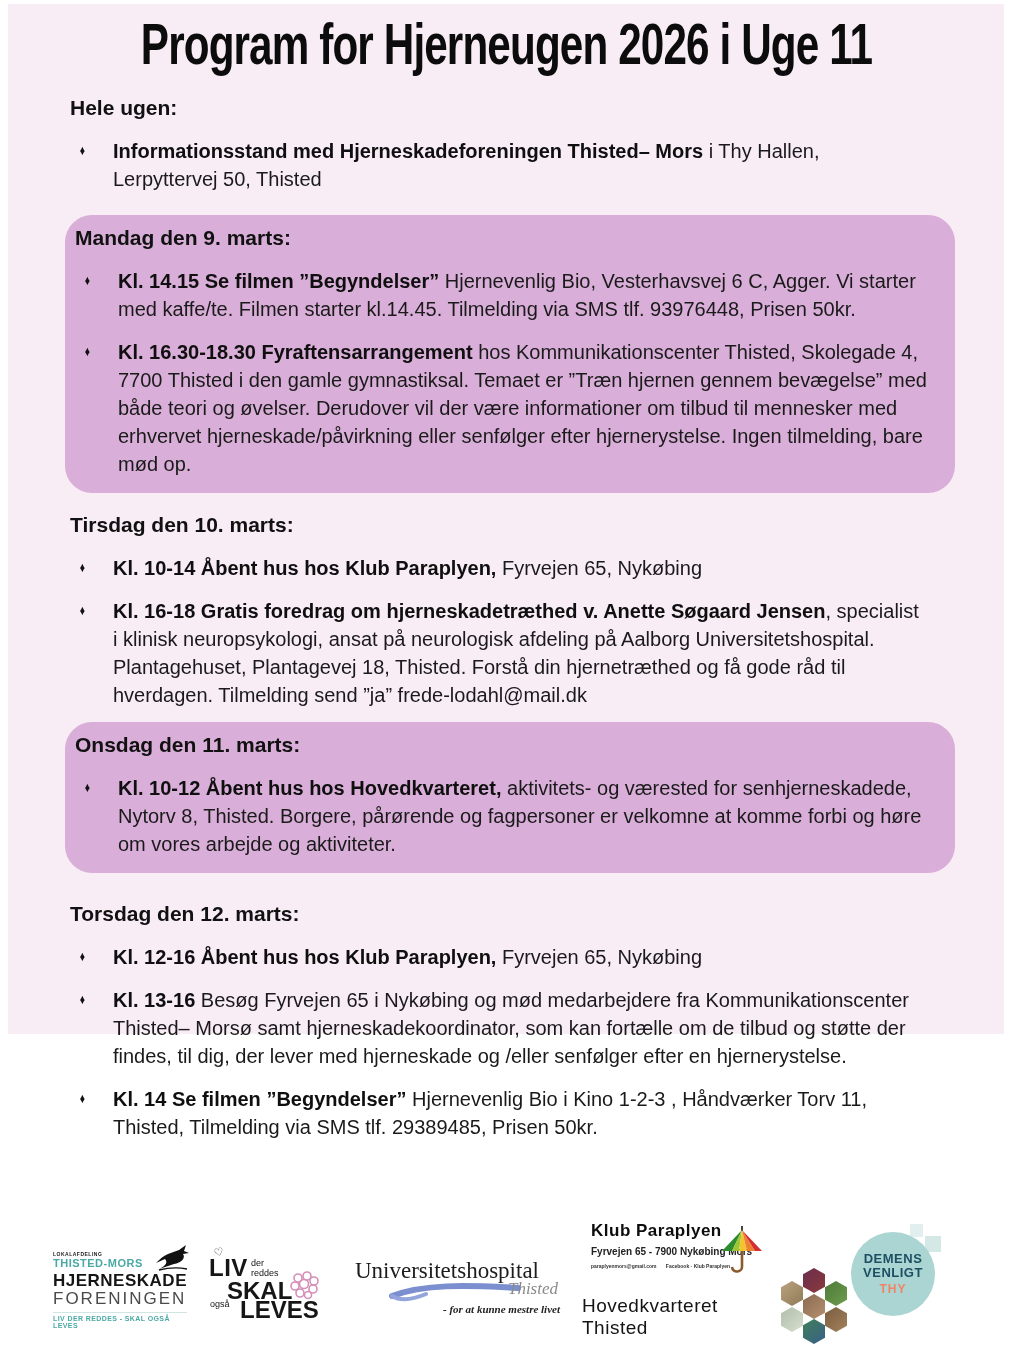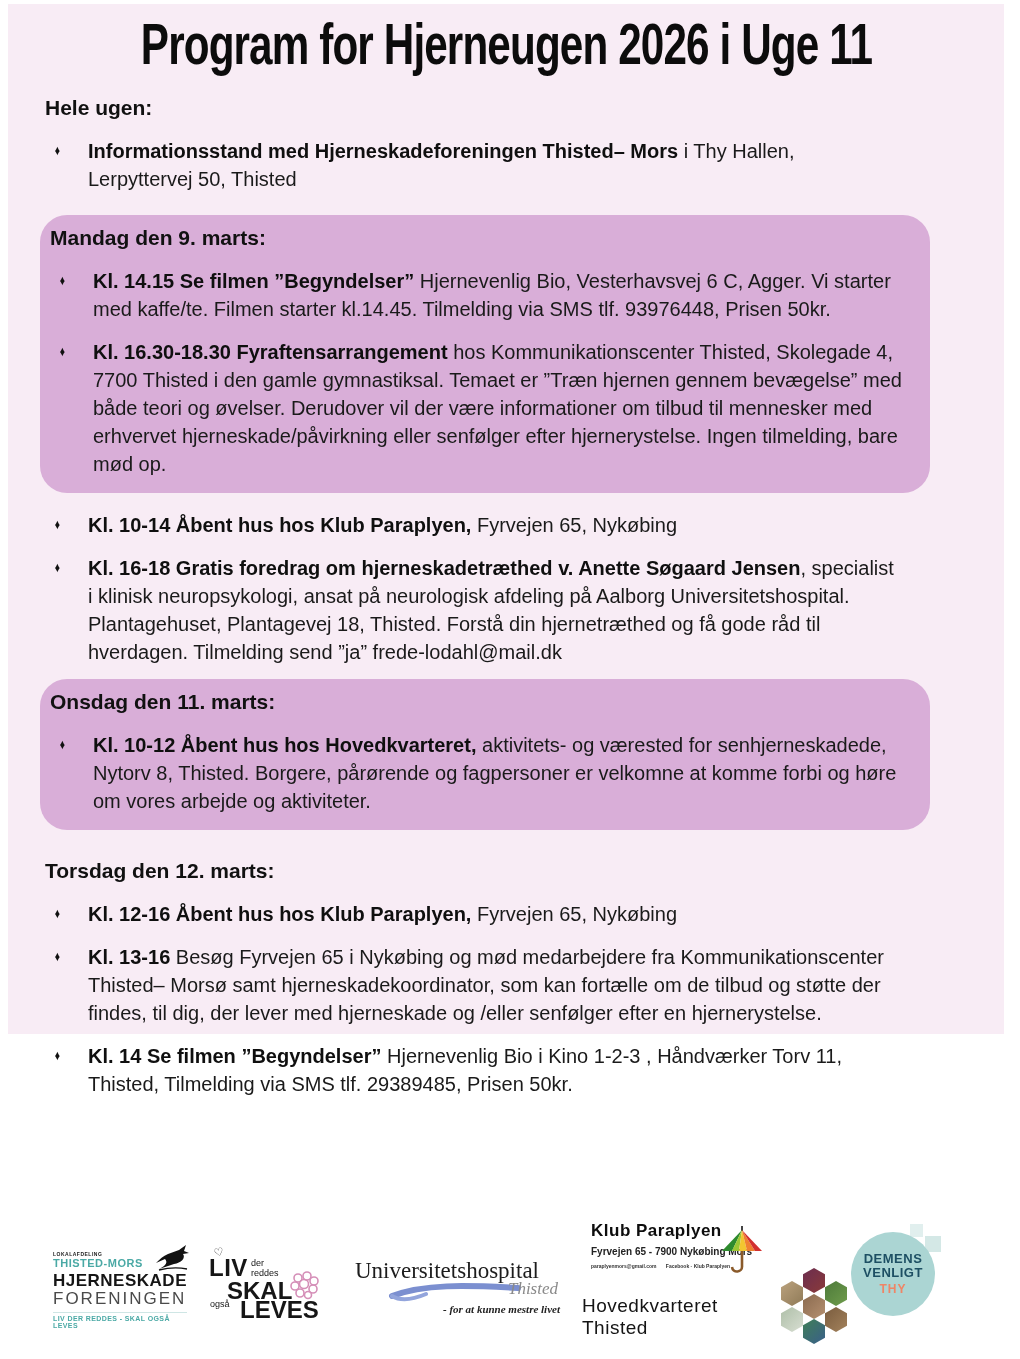--- a/index.html
+++ b/index.html
@@ -7,21 +7,21 @@
   body { width:1020px; font-family:"Liberation Sans", sans-serif; background:#ffffff; }
   .page { position:relative; width:1020px; height:1359px; background:#ffffff; overflow:hidden; }
   .paper { position:absolute; left:8px; top:4px; width:996px; height:1030px; background:#f8ecf5; }
 
   
   .title-wrap { text-align:center; padding-top:8px; height:66px; }
   .title { display:inline-block; font-size:48px; font-weight:700; color:#0c0c0c;
            transform:scale(0.88,1.18); transform-origin:center top; letter-spacing:-1px; white-space:nowrap; }
 
   
-  .content { margin-left:32px; width:890px; color:#1a1a1a; }
+  .content { margin-left:57px; width:890px; color:#1a1a1a; }
   h2.day-heading { font-size:21px; font-weight:700; margin:0; padding:0 0 0 5px; line-height:28px; color:#111; }
   .section { margin-top:0; }
   .section.plain { padding:0; }
   .section.highlight { background:#d9aed8; padding:9px 10px 15px 5px;border-radius:27px; }
   .sec-hele { margin-top:24px; }
   .sec-mandag { margin-top:22px; }
   .sec-tirsdag { margin-top:18px; }
   .sec-onsdag { margin-top:13px; }
   .sec-torsdag { margin-top:27px; }
 
@@ -105,20 +105,21 @@
           <div class="bullet">
             <div class="diamond"><span>♦</span></div>
             <p><b>Kl. 14.15 Se filmen ”Begyndelser”</b><span> Hjernevenlig Bio, Vesterhavsvej 6 C, Agger. Vi starter med kaffe/te. Filmen starter kl.14.45. Tilmelding via SMS tlf. 93976448, Prisen 50kr.</span></p>
           </div>
           <div class="bullet">
             <div class="diamond"><span>♦</span></div>
             <p><b>Kl. 16.30-18.30  Fyraftensarrangement</b><span>  hos Kommunikationscenter Thisted, Skolegade 4, 7700 Thisted i den gamle gymnastiksal. Temaet er ”Træn hjernen gennem bevægelse” med både teori og øvelser.  Derudover vil der være informationer om tilbud til mennesker med erhvervet hjerneskade/påvirkning eller senfølger efter hjernerystelse. Ingen tilmelding, bare mød op.</span></p>
           </div>
         </section>
         <section class="section plain sec-tirsdag">
+          <h2 class="day-heading">Tirsdag den 10. marts:</h2>
           <div class="bullet">
             <div class="diamond"><span>♦</span></div>
             <p><b>Kl. 10-14 Åbent hus hos Klub Paraplyen,</b><span> Fyrvejen 65, Nykøbing</span></p>
           </div>
           <div class="bullet">
             <div class="diamond"><span>♦</span></div>
             <p><b>Kl. 16-18 Gratis foredrag om hjerneskadetræthed v. Anette Søgaard Jensen</b><span>, specialist i klinisk neuropsykologi, ansat på neurologisk afdeling på Aalborg Universitetshospital.  Plantagehuset, Plantagevej 18, Thisted. Forstå din hjernetræthed og få gode råd til hverdagen. Tilmelding  send ”ja” frede-lodahl@mail.dk</span></p>
           </div>
         </section>
         <section class="section highlight sec-onsdag">

